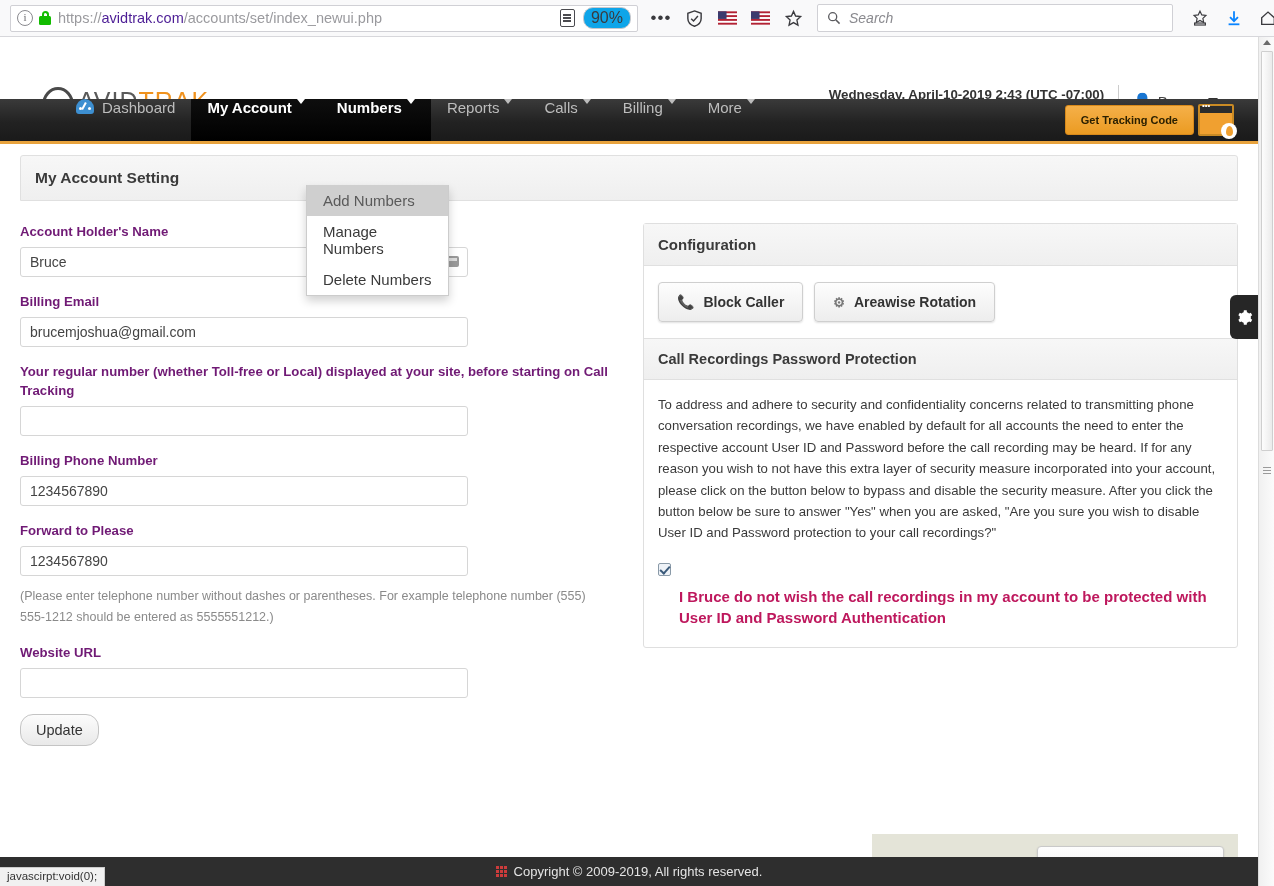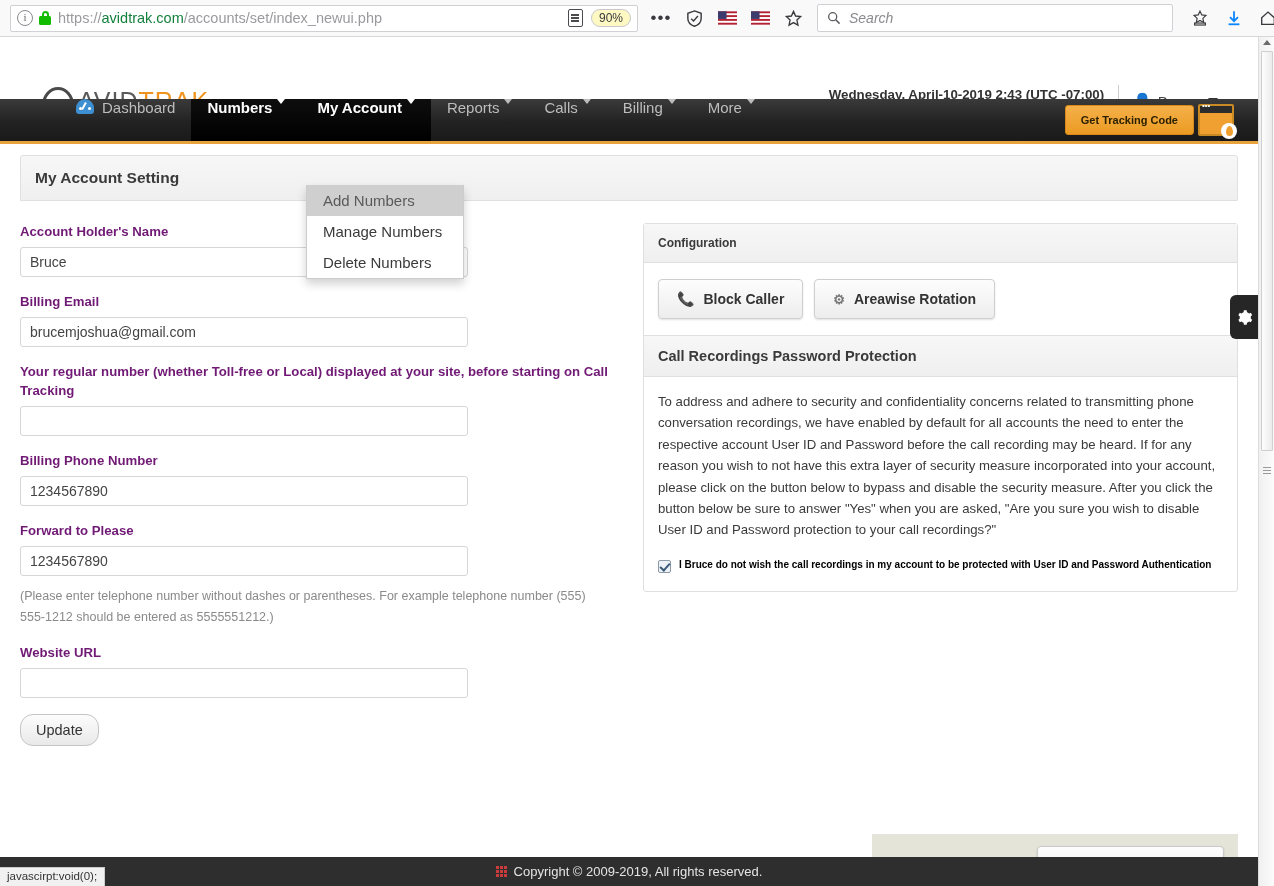--- a/index.html
+++ b/index.html
@@ -36,31 +36,31 @@
     width: 16px; height: 16px; border-radius: 50%;
     border: 1.3px solid #8a8a8f;
     color: #6a6a6e; font-size: 11px; line-height: 13px;
     text-align: center; font-family: "Liberation Serif", serif;
     margin-right: 6px; flex: none;
   }
   .lock-icon { width: 12px; height: 14px; position: relative; margin-right: 7px; flex: none; }
   .lock-icon .body { position: absolute; bottom: 0; left: 0; width: 12px; height: 9px; background: #12bc00; border-radius: 1.5px; }
   .lock-icon .shackle { position: absolute; top: 0; left: 2.5px; width: 7px; height: 7px; border: 2px solid #12bc00; border-bottom: none; border-radius: 4px 4px 0 0; }
   .url-text { font-size: 14.5px; color: #9a9a9e; white-space: nowrap; overflow: hidden; }
-  .url-text .host { color: #15803d; }
+  .url-text .host { color: #4c1d95; }
   .url-spacer { flex: 1; }
   .reader-icon {
     width: 15px; height: 18px; border: 1.6px solid #4a4a4f; border-radius: 2px;
     margin-right: 8px; display: flex; flex-direction: column;
     justify-content: center; align-items: center; gap: 1.6px; flex: none;
   }
   .reader-icon i { display: block; width: 8px; height: 1.4px; background: #4a4a4f; }
   .zoom-badge {
-    font-size: 12px; color: #3a3a3e; border: 1px solid #c8c8cc;
-    border-radius: 10px; padding: 1px 7px; background: #fef9c3; flex: none;
+    font-size: 16px; color: #3a3a3e; border: 1px solid #c8c8cc;
+    border-radius: 10px; padding: 1px 7px; background: #0ea5e9; flex: none;
   }
   .chrome-icons { display: flex; align-items: center; gap: 13px; margin-left: 13px; }
   .ci { width: 20px; height: 20px; display: flex; align-items: center; justify-content: center; color: #3a3a3e; }
   .searchbox {
     flex: 0 0 356px; height: 28px; background: #fff;
     border: 1px solid #d0d0d5; border-radius: 2px;
     display: flex; align-items: center; padding: 0 9px; margin-left: 14px;
   }
   .searchbox .s-ph { font-size: 14px; color: #8a8a8f; font-style: italic; margin-left: 8px; }
   .right-icons { display: flex; align-items: center; gap: 14px; margin-left: 17px; }
@@ -144,21 +144,21 @@
   .win-icon .bar { position:absolute; top:0; left:0; right:0; height:7px; background:#2c2c2c; }
   .win-icon .bar::after { content:"•••"; position:absolute; left:2px; top:-5px; font-size:8px; color:#fff; letter-spacing:0px;}
   .win-icon .flame {
     position:absolute; right:-5px; bottom:-5px; width:16px;height:16px;
     background:#fff; border-radius:50%; display:flex;align-items:center;justify-content:center;
   }
   .win-icon .flame i { width:7px;height:10px;background:#f0a030;border-radius:50% 50% 50% 50%/60% 60% 40% 40%; display:block;}
 
   
   .dropdown {
-    position: absolute; left: 306px; top: 148px; width: 158px;
+    position: absolute; left: 306px; top: 148px; width: 143px;
     background: #fff; border: 1px solid #ccc; border-top: none;
     box-shadow: 0 5px 9px rgba(0,0,0,.18); z-index: 40;
   }
   .dd-item { padding: 7px 16px; font-size: 15px; color: #3a3a3a; cursor: pointer; }
   .dd-item.hl { background: #cfcfcf; color: #5a5a5a; }
 
   
   .main { position: relative; padding: 0 20px; }
   .panel-head {
     margin: 11px 0 0 0; background: linear-gradient(to bottom,#f7f7f7,#efefef);
@@ -186,21 +186,21 @@
     background: linear-gradient(to bottom,#fcfcfc,#e9e9e9);
     border: 1px solid #c4c4c4; border-radius: 13px;
     padding: 7px 15px; font-size: 14.5px; color: #333; cursor: pointer;
   }
 
   
   .rpanel { border: 1px solid #dfdfdf; border-radius: 3px; background: #fff; }
   .rpanel-head {
     background: linear-gradient(to bottom,#f7f7f7,#efefef);
     border-bottom: 1px solid #e0e0e0;
-    padding: 12px 14px; font-size: 12px; font-weight: bold; color: #3a3a3a;
+    padding: 12px 14px; font-size: 15px; font-weight: bold; color: #3a3a3a;
   }
   .rpanel-body { padding: 16px 14px; }
   .cfg-btns { display: flex; gap: 11px; }
   .cfg-btn {
     background: linear-gradient(to bottom,#fdfdfd,#ededed);
     border: 1px solid #cfcfcf; border-radius: 4px;
     box-shadow: 0 1px 2px rgba(0,0,0,.12);
     padding: 11px 18px; font-size: 14px; font-weight: bold; color: #333;
     display: flex; align-items: center; gap: 9px; cursor: pointer;
   }
@@ -215,21 +215,21 @@
   .sec-para { font-size: 13.2px; color: #3a3a3a; line-height: 1.62; }
   .chk-row { display: flex; align-items: flex-start; margin-top: 17px; gap: 8px; }
   .chkbox {
     width: 13px; height: 13px; border: 1px solid #8a9aa8; background: #eef2f7;
     border-radius: 2px; flex: none; margin-top: 2px; position: relative;
   }
   .chkbox::after {
     content:""; position:absolute; left:3px; top:0px; width:4px; height:8px;
     border: solid #3a5a7a; border-width: 0 2px 2px 0; transform: rotate(42deg);
   }
-  .chk-label { font-size: 10px; font-weight: bold; color: #000000; line-height: 1.45; }
+  .chk-label { font-size: 15px; font-weight: bold; color: #be185d; line-height: 1.45; margin-top: 25px; }
 
   
   .gear-tab {
     position: absolute; right: 16px; top: 258px; width: 28px; height: 44px;
     background: #262626; border-radius: 6px 0 0 6px;
     display: flex; align-items: center; justify-content: center; z-index: 30; cursor: pointer;
   }
   .gear-tab svg { width: 17px; height: 17px; fill: #fff; }
 
   
@@ -385,26 +385,26 @@
           <span class="caret-down"></span>
         </div>
       </div>
     </div>
 
     <div class="navbar">
       <div class="nav-item">
         <span class="dash-icon"></span>
         <span>Dashboard</span>
       </div>
+      <div class="nav-item active">
+        <span>My Account</span>
+          <span class="caret-sm"></span>
+      </div>
       <div class="nav-item open">
         <span>Numbers</span>
-          <span class="caret-sm"></span>
-      </div>
-      <div class="nav-item active">
-        <span>My Account</span>
           <span class="caret-sm"></span>
       </div>
       <div class="nav-item">
         <span>Reports</span>
           <span class="caret-sm"></span>
       </div>
       <div class="nav-item">
         <span>Calls</span>
           <span class="caret-sm"></span>
       </div>

